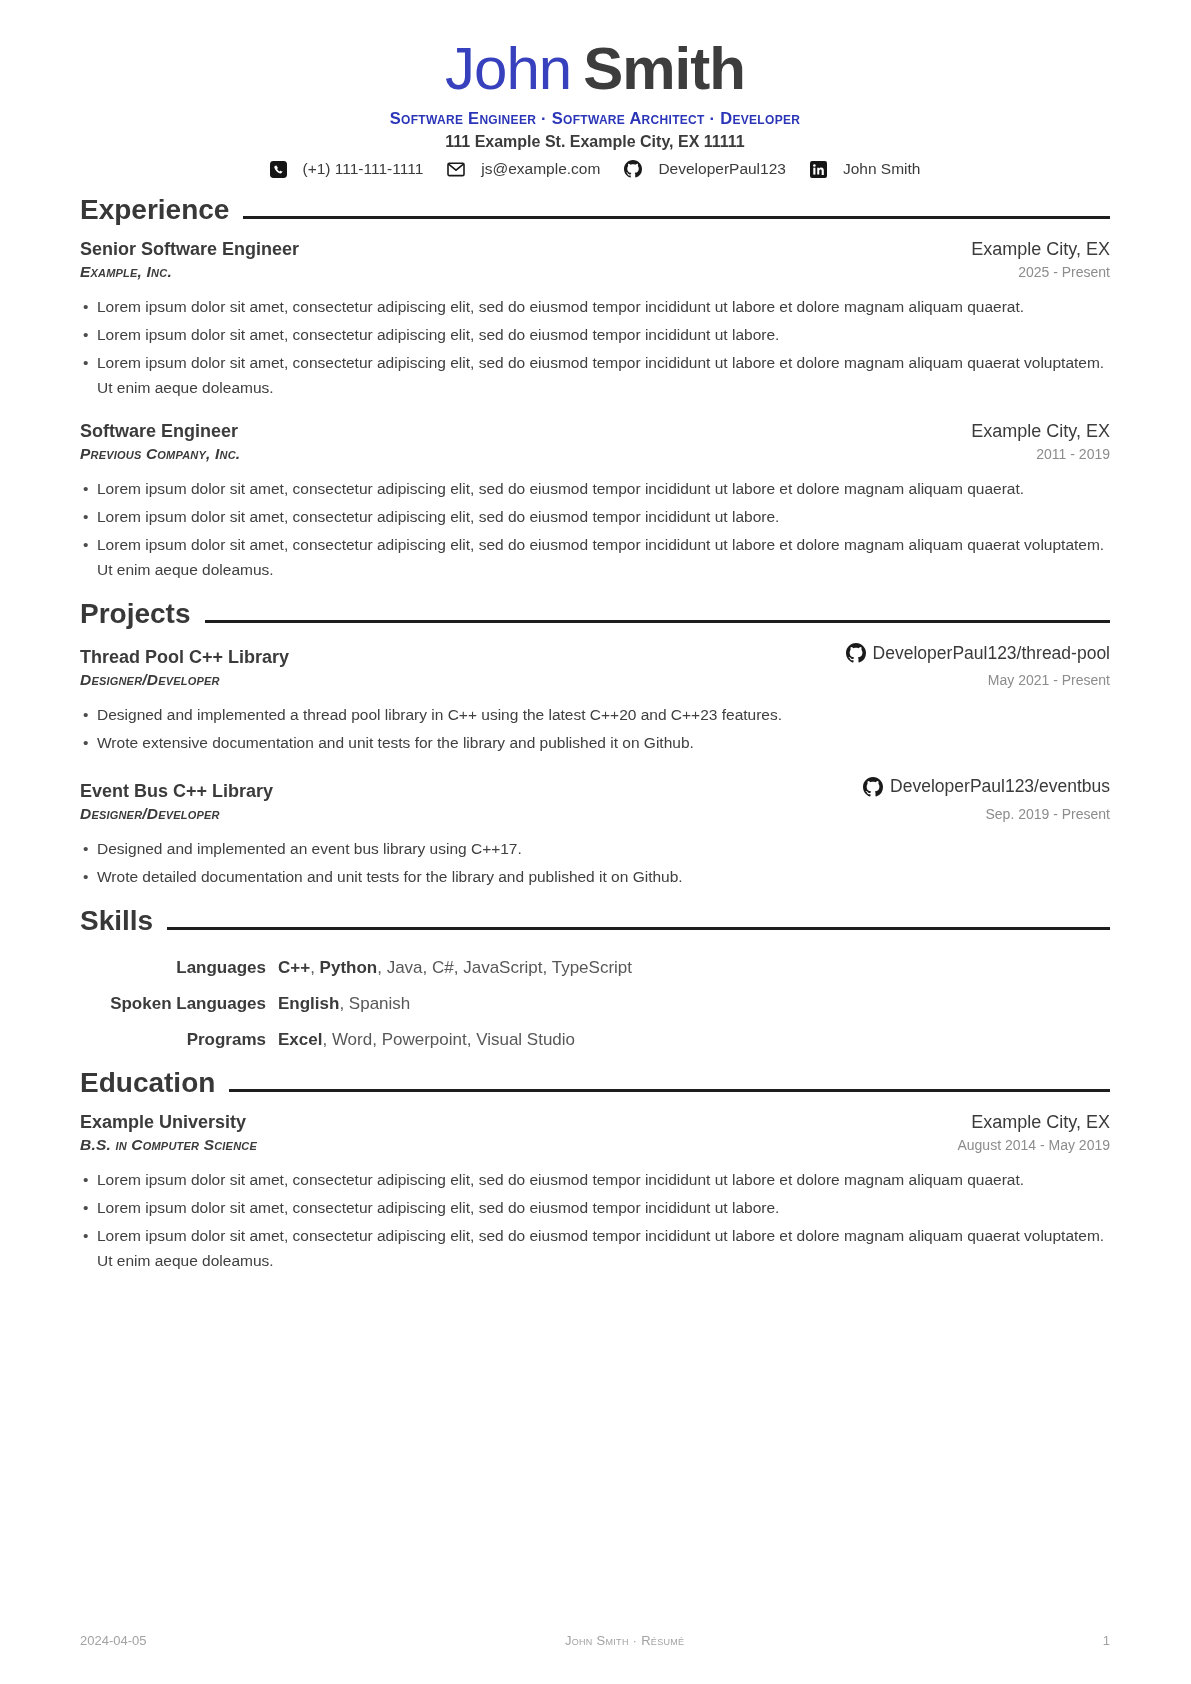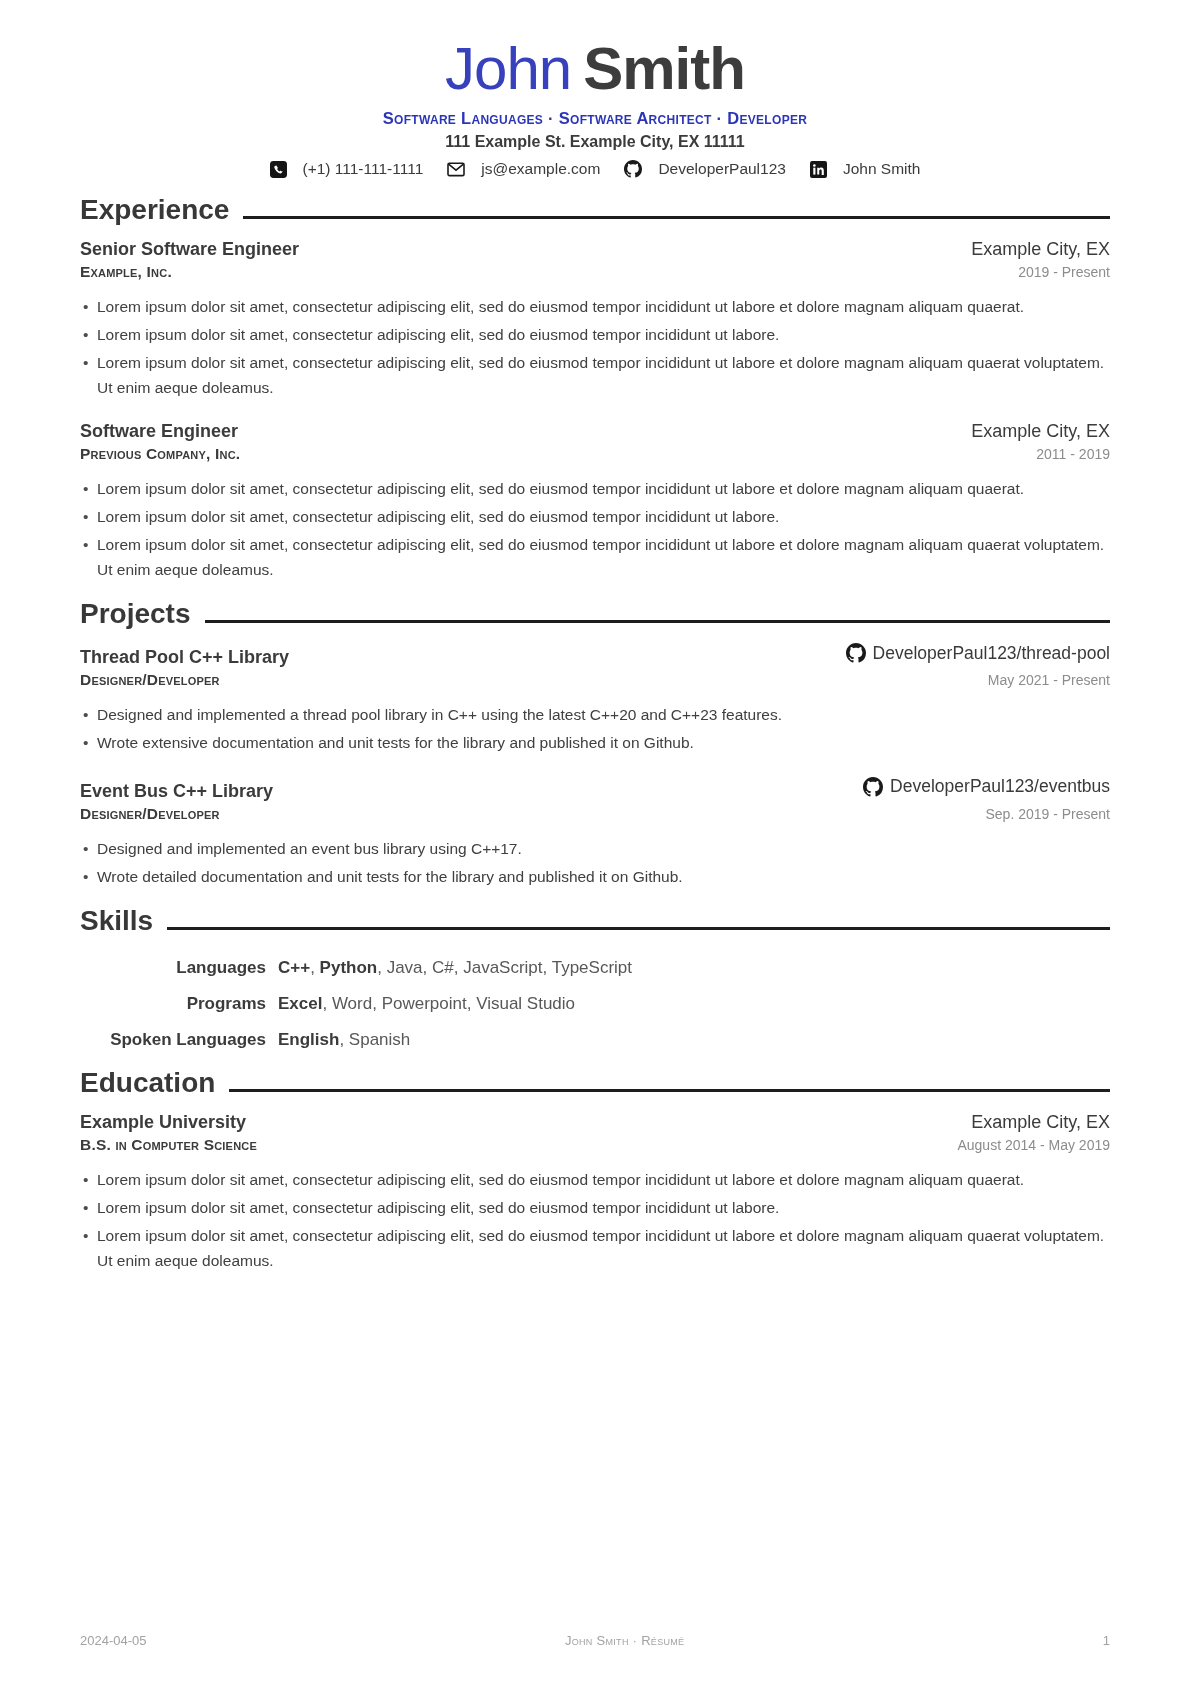--- a/index.html
+++ b/index.html
@@ -33,21 +33,21 @@
   .sec-head .sec-title { font-size: 28px; font-weight: 700; color: #383838; line-height: 1.1; white-space: nowrap; }
   .sec-head .rule { flex: 1; border-bottom: 3.5px solid #1e1e1e; margin-left: 14px; margin-bottom: 7px; }
 
   
   .entry { margin-top: 13px; }
   .entry + .entry { margin-top: 21px; }
   .erow { display: flex; justify-content: space-between; align-items: baseline; }
   .erow1-left  { font-size: 18px; font-weight: 700; color: #3b3b3b; }
   .erow1-right { font-size: 18px; font-weight: 400; color: #3b3b3b; }
   .erow2 { margin-top: 3px; }
-  .erow2-left  { font-size: 15.5px; font-variant: small-caps; font-weight: 600; letter-spacing: 0.2px; color: #3b3b3b; }
+  .erow2-left  { font-size: 15.5px; font-variant: small-caps; font-weight: 600; letter-spacing: 0.2px; color: #3b3b3b; font-style: italic; }
   .erow2-right { font-size: 14px; color: #8c8c8c; }
   .repo { display: inline-flex; align-items: center; gap: 7px; font-size: 17.5px; font-weight: 400; color: #3a3a3a; }
   .repo svg { display: block; }
 
   ul.bullets { margin: 13px 0 0 0; padding: 0; list-style: none; }
   ul.bullets li {
     position: relative; padding-left: 17px; margin-bottom: 3px;
     font-size: 15.5px; line-height: 25px; color: #404040;
   }
   ul.bullets li::before { content: "\2022"; position: absolute; left: 3px; top: 0; color: #4c4c4c; }
@@ -69,21 +69,21 @@
 </style>
 </head>
 <body>
 
 <div class="page">
 
   <div class="name">
     <span class="first">John</span><span class="last">Smith</span>
   </div>
 
-  <div class="tagline">Software Languages · Software Architect · Developer</div>
+  <div class="tagline">Software Engineer · Software Architect · Developer</div>
 
   <div class="address">111 Example St. Example City, EX 11111</div>
 
   <div class="contacts">
     <span class="contact">
       <span>
           <svg width="17" height="17" viewBox="0 0 16 16">
             <rect width="16" height="16" rx="3.2" fill="#151515"></rect>
             <path fill="#ffffff" d="M11.9 10.3l-1.5-1c-.3-.2-.7-.15-.95.1l-.5.5c-.95-.55-1.75-1.35-2.3-2.3l.5-.5c.25-.25.3-.65.1-.95l-1-1.5c-.22-.33-.66-.43-1-.22l-.8.5c-.36.22-.55.64-.45 1.05.33 1.38 1.05 2.64 2.1 3.69 1.05 1.05 2.31 1.77 3.69 2.1.41.1.83-.09 1.05-.45l.5-.8c.21-.34.11-.78-.22-1z"></path>
           </svg>
@@ -126,21 +126,21 @@
       <span class="rule"></span>
     </div>
 
     <div class="entry">
       <div class="erow">
         <span class="erow1-left">Senior Software Engineer</span>
         <span class="erow1-right">Example City, EX</span>
       </div>
       <div class="erow erow2">
         <span class="erow2-left">Example, Inc.</span>
-        <span class="erow2-right">2019 - Present</span>
+        <span class="erow2-right">2025 - Present</span>
       </div>
       <ul class="bullets">
         <li>Lorem ipsum dolor sit amet, consectetur adipiscing elit, sed do eiusmod tempor incididunt ut labore et dolore magnam aliquam quaerat.</li>
         <li>Lorem ipsum dolor sit amet, consectetur adipiscing elit, sed do eiusmod tempor incididunt ut labore.</li>
         <li>Lorem ipsum dolor sit amet, consectetur adipiscing elit, sed do eiusmod tempor incididunt ut labore et dolore magnam aliquam quaerat voluptatem. Ut enim aeque doleamus.</li>
       </ul>
     </div>
 
     <div class="entry">
       <div class="erow">
@@ -215,26 +215,26 @@
       <span class="sec-title">Skills</span>
       <span class="rule"></span>
     </div>
 
     <div class="skills">
       <div class="skill-row">
         <span class="skill-label">Languages</span>
         <span class="skill-val"><span class="b">C++</span><span>, </span><span class="b">Python</span><span>, Java, C#, JavaScript, TypeScript</span></span>
       </div>
       <div class="skill-row">
+        <span class="skill-label">Spoken Languages</span>
+        <span class="skill-val"><span class="b">English</span><span>, Spanish</span></span>
+      </div>
+      <div class="skill-row">
         <span class="skill-label">Programs</span>
         <span class="skill-val"><span class="b">Excel</span><span>, Word, Powerpoint, Visual Studio</span></span>
-      </div>
-      <div class="skill-row">
-        <span class="skill-label">Spoken Languages</span>
-        <span class="skill-val"><span class="b">English</span><span>, Spanish</span></span>
       </div>
     </div>
   </div>
 
   <div>
     <div class="sec-head">
       <span class="sec-title">Education</span>
       <span class="rule"></span>
     </div>
 

